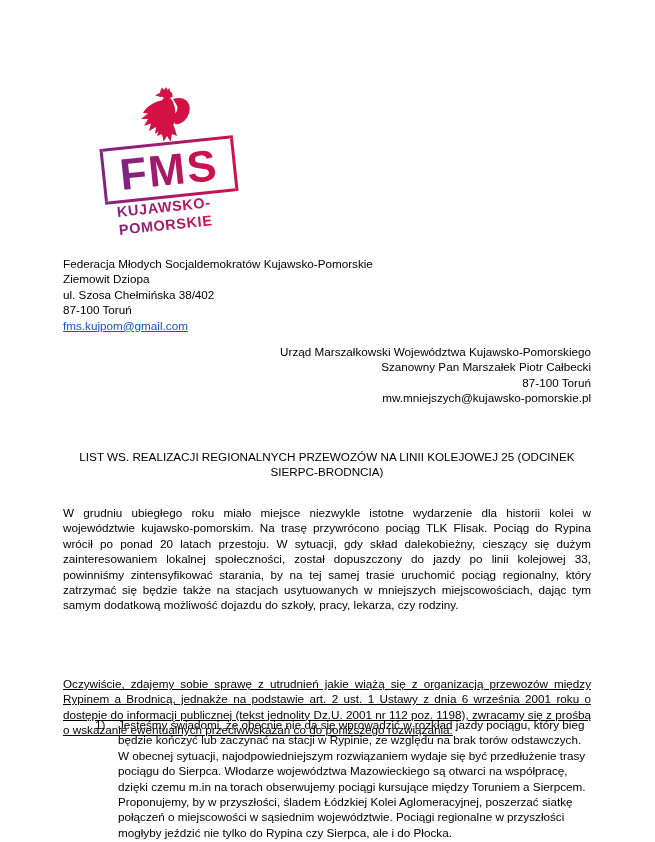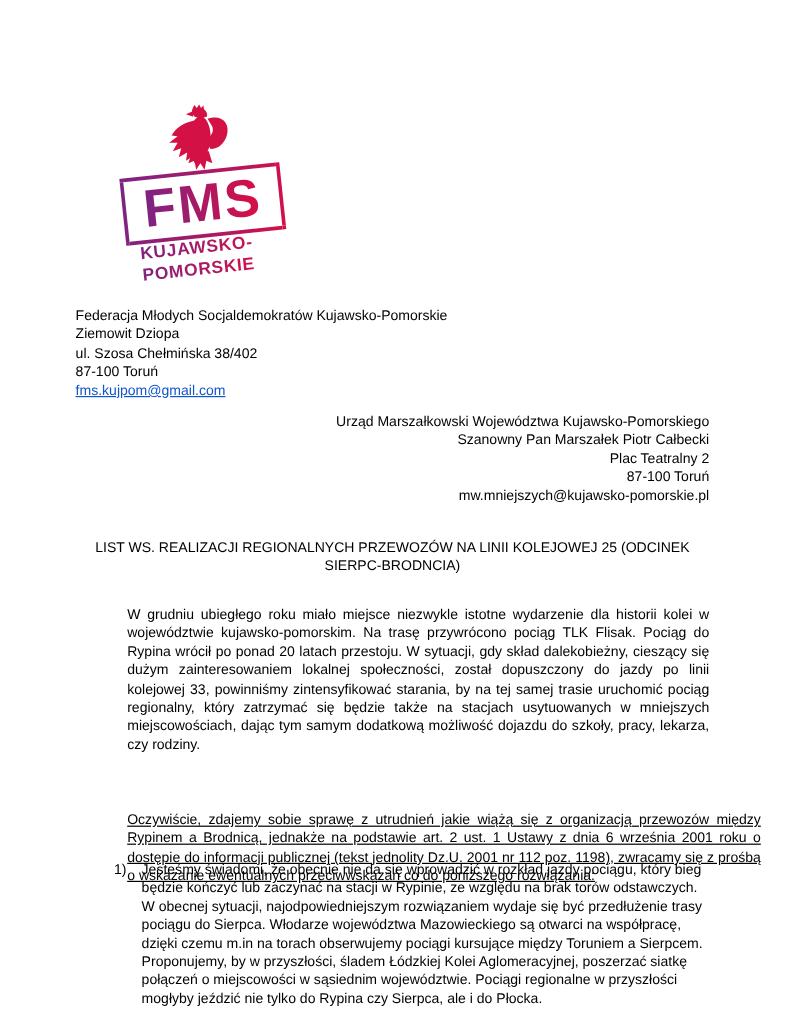--- a/index.html
+++ b/index.html
@@ -55,21 +55,21 @@
   .addr-line { white-space: nowrap; }
   .recipient .addr-line { white-space: normal; }
   .email-link { color: #1155cc; text-decoration: underline; cursor: pointer; }
 
   
   .subject { position: absolute; left: 63px; top: 449px; width: 528px; text-align: center; }
 
   
   .block1 { position: absolute; left: 63px; top: 505px; width: 528px; }
   .block2 { position: absolute; left: 63px; top: 676px; width: 528px; text-decoration: underline; }
-  .para-justify { text-align: justify; margin-left: 43px; }
+  .para-justify { text-align: justify; }
 
   .list { position: absolute; left: 95px; top: 717px; width: 492px; display: flex; align-items: flex-start; }
   .list-marker { width: 23px; flex: none; }
   .list-text { flex: 1; text-align: left; }
 </style>
 </head>
 <body>
 
 <div class="page">
 
@@ -105,21 +105,20 @@
     <div class="addr-line">ul. Szosa Chełmińska 38/402</div>
     <div class="addr-line">87-100 Toruń</div>
     <div class="addr-line">
       <a class="email-link">fms.kujpom@gmail.com</a>
     </div>
   </div>
 
   <div class="recipient">
     <div class="addr-line">Urząd Marszałkowski Województwa Kujawsko-Pomorskiego</div>
     <div class="addr-line">Szanowny Pan Marszałek Piotr Całbecki</div>
-    <div class="addr-line">Plac Teatralny 2</div>
     <div class="addr-line">87-100 Toruń</div>
     <div class="addr-line">mw.mniejszych@kujawsko-pomorskie.pl</div>
   </div>
 
   <div class="subject">
     <div>LIST WS. REALIZACJI REGIONALNYCH PRZEWOZÓW NA LINII KOLEJOWEJ 25 (ODCINEK</div>
     <div>SIERPC-BRODNCIA)</div>
   </div>
 
   <div class="block1">

